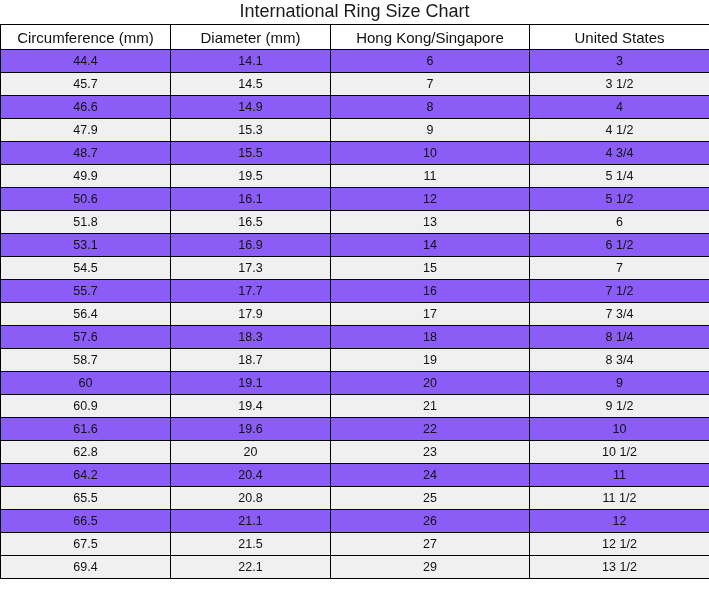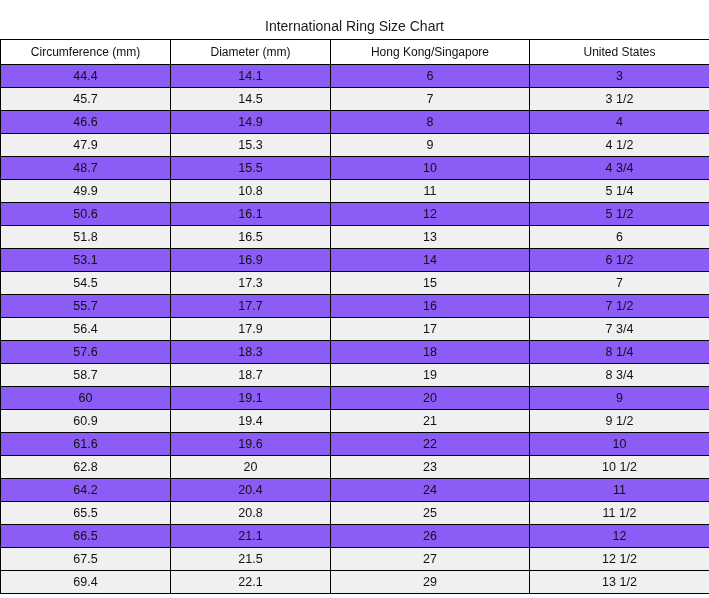--- a/index.html
+++ b/index.html
@@ -14,23 +14,23 @@
     color: #000000;
     overflow: hidden;
   }
   .page {
     width: 709px;
     box-sizing: border-box;
     padding: 0;
   }
   .chart-title {
     text-align: center;
-    font-size: 14px;
+    font-size: 18px;
     line-height: 20px;
-    padding-top: 16px;
+    padding-top: 1px;
     padding-bottom: 3px;
     color: #1a1a1a;
   }
   table.ring-table {
     border-collapse: collapse;
     width: 709px;
     table-layout: fixed;
     font-size: 12.5px;
   }
   table.ring-table col.c1 { width: 170px; }
@@ -42,21 +42,21 @@
     border: 1px solid #000000;
     text-align: center;
     vertical-align: middle;
     height: 22px;
     padding: 0 2px;
     font-weight: normal;
     color: #111111;
   }
   table.ring-table thead th {
     background: #ffffff;
-    font-size: 12px;
+    font-size: 15px;
     height: 24px;
   }
   table.ring-table tbody tr.odd td {
     background: #8b5cf6;
   }
   table.ring-table tbody tr.even td {
     background: #f0f0f0;
     margin-left: 15px;
   }
 </style>
@@ -107,21 +107,21 @@
           <td>4 1/2</td>
         </tr>
         <tr class="odd">
           <td>48.7</td>
           <td>15.5</td>
           <td>10</td>
           <td>4 3/4</td>
         </tr>
         <tr class="even">
           <td>49.9</td>
-          <td>10.8</td>
+          <td>19.5</td>
           <td>11</td>
           <td>5 1/4</td>
         </tr>
         <tr class="odd">
           <td>50.6</td>
           <td>16.1</td>
           <td>12</td>
           <td>5 1/2</td>
         </tr>
         <tr class="even">

